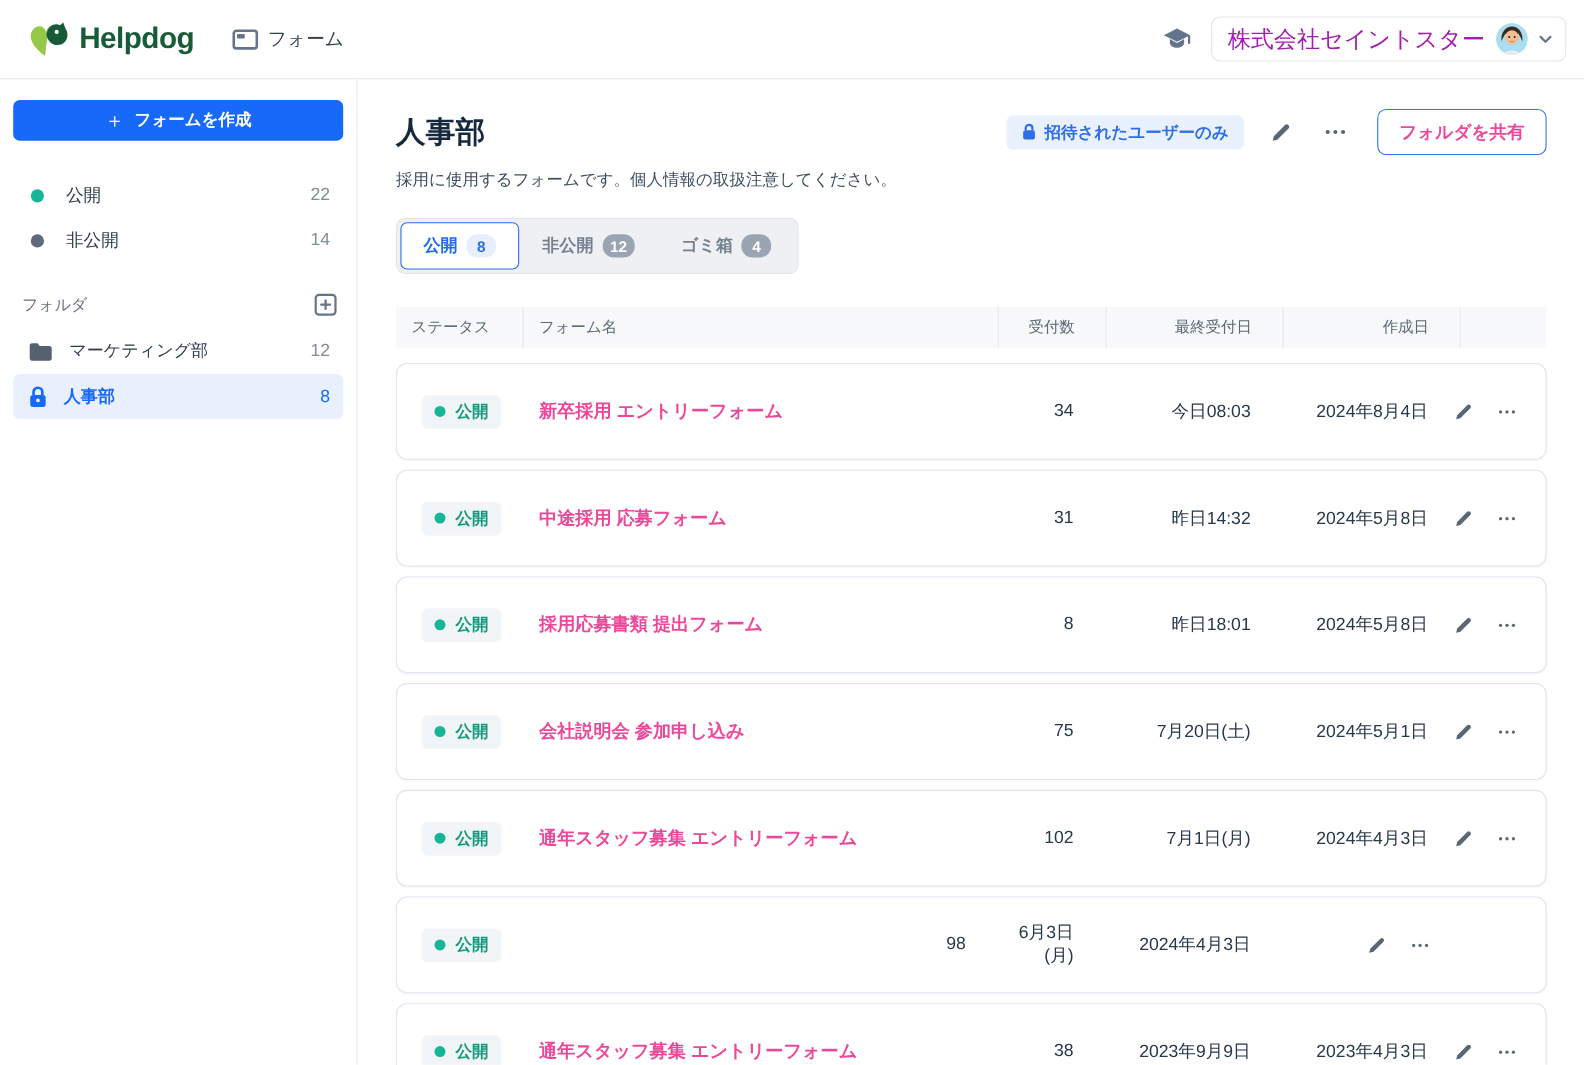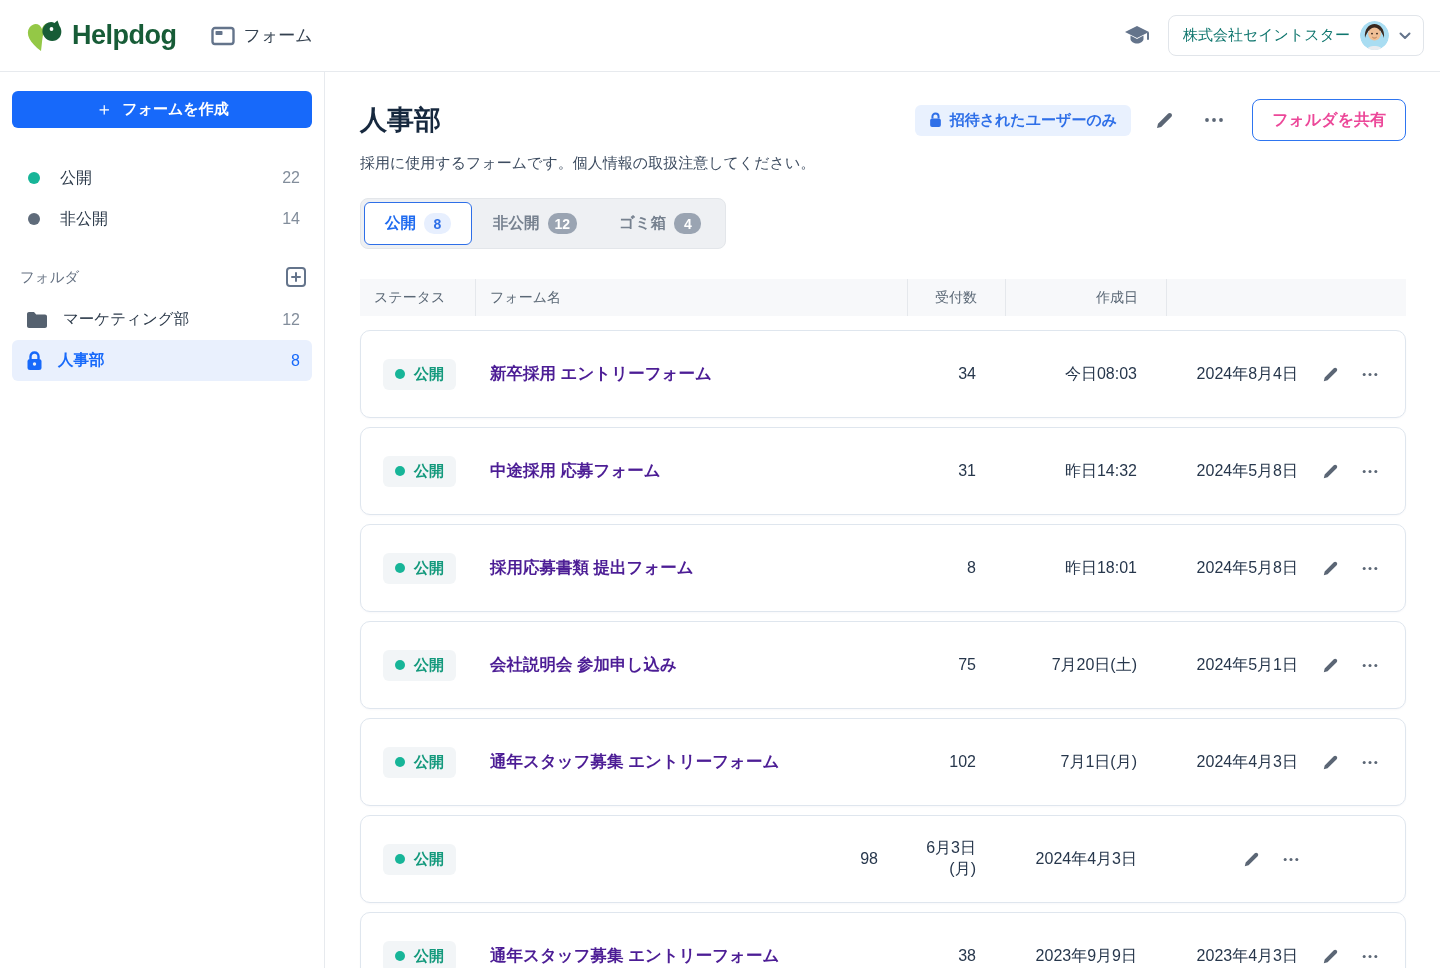--- a/index.html
+++ b/index.html
@@ -10,21 +10,21 @@
   .topbar { height:72px; display:flex; align-items:center; border-bottom:1px solid #e7eaee;
     padding:0 16px 0 24px; background:#fff; }
   .logo { display:flex; align-items:center; gap:8px; }
   .logo-text { font-size:27px; font-weight:800; color:#175c37; letter-spacing:-0.5px; }
   .product { display:flex; align-items:center; gap:9px; margin-left:34px; }
   .product-label { font-size:17px; color:#33404f; font-weight:500; }
   .topbar-right { margin-left:auto; display:flex; align-items:center; gap:16px; }
   .icon-btn { background:none; border:none; cursor:pointer; display:flex; align-items:center; }
   .org-pill { display:flex; align-items:center; gap:10px; border:1px solid #e1e5ea; border-radius:8px;
     padding:5px 12px 5px 14px; background:#fff; cursor:pointer; height:41px; }
-  .org-name { font-size:15px; color:#0f766e; font-weight:500; }
+  .org-name { font-size:21px; color:#a21caf; font-weight:500; }
   .avatar { width:29px; height:29px; border-radius:50%; overflow:hidden; flex:0 0 auto; }
 
   
   .shell { display:flex; height:907px; }
   .sidebar { width:325px; flex:0 0 325px; border-right:1px solid #e7eaee; padding:19px 12px 0; }
   .main { flex:1; padding:27px 34px 0 35px; }
 
   
   .create-btn { width:100%; height:37px; background:#1769fa; color:#fff; border:none; border-radius:6px;
     font-size:15px; font-weight:600; display:flex; align-items:center; justify-content:center; gap:9px;
@@ -80,21 +80,21 @@
   .th.r { justify-content:flex-end; padding-right:28px; padding-left:0; }
   .th.bl { border-left:1px solid #e5e8ec; }
   .rows { margin-top:14px; display:flex; flex-direction:column; gap:9px; }
   .row-card { height:88px; background:#fff; border:1px solid #dfe6ee; border-radius:10px;
     box-shadow:0 1px 2px rgba(20,40,80,0.03); }
   .c-status { padding-left:22px; }
   .status-badge { display:inline-flex; align-items:center; gap:9px; background:#f2f5f7; border-radius:6px;
     height:31px; padding:0 12px; }
   .status-badge .dot { width:10px; height:10px; }
   .status-badge span.txt { font-size:15px; font-weight:700; color:#13997c; }
-  .c-name { font-size:16.5px; font-weight:700; color:#4c1d95; padding-left:14px; cursor:pointer; }
+  .c-name { font-size:16.5px; font-weight:700; color:#ec4899; padding-left:14px; cursor:pointer; }
   .c-num, .c-date { font-size:16px; color:#27374c; text-align:right; padding-right:28px; }
   .c-actions { display:flex; align-items:center; justify-content:flex-end; gap:14px; padding-right:22px; }
   .row-icon { background:none; border:none; cursor:pointer; display:flex; padding:4px; }
 </style>
 </head>
 <body>
 
 <header class="topbar">
   <div class="logo">
     <span style="display:flex;">
@@ -241,20 +241,21 @@
         <span class="tab-label">ゴミ箱</span>
         <span class="tab-count">4</span>
       </button>
     </div>
 
     
     <div class="table-head grid-cols">
       <div class="th">ステータス</div>
       <div class="th bl">フォーム名</div>
       <div class="th r bl">受付数</div>
+      <div class="th r bl">最終受付日</div>
       <div class="th r bl">作成日</div>
       <div class="th bl"></div>
     </div>
 
     
     <div class="rows">
 
       <div class="row-card grid-cols">
         <div class="c-status"><span class="status-badge">
               <span class="dot green"></span>

